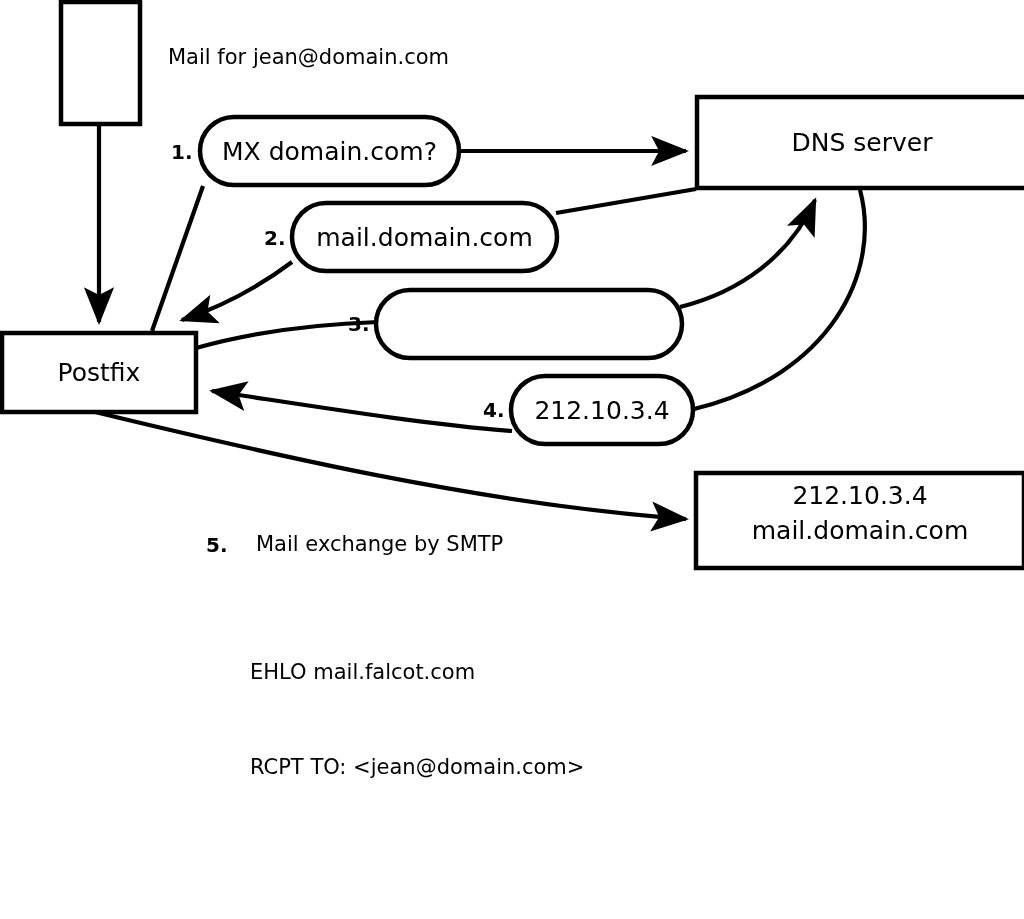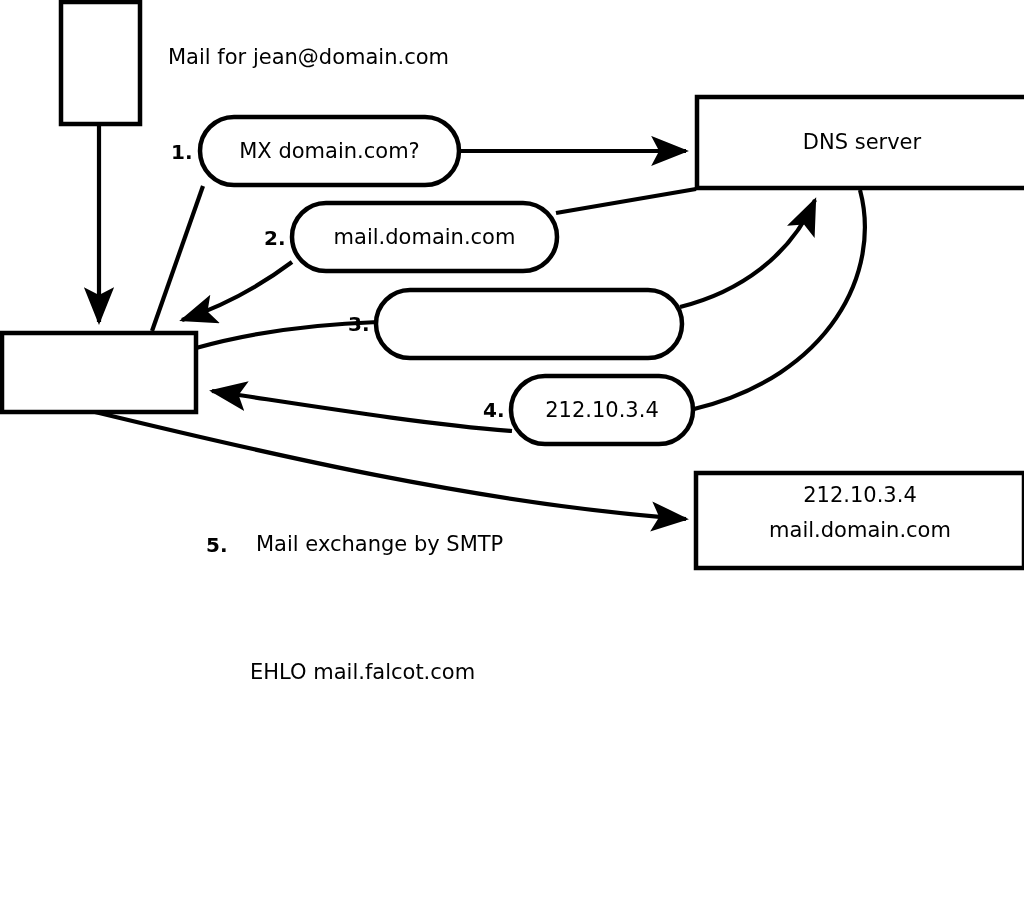--- a/index.html
+++ b/index.html
@@ -27,21 +27,21 @@
     position: absolute;
     left: 0;
     top: 0;
     width: 1024px;
     height: 919px;
     overflow: visible;
   }
   .node-label {
     position: absolute;
     text-align: center;
-    font-size: 21px;
+    font-size: 25px;
     line-height: 25px;
     color: #000;
     white-space: pre;
     pointer-events: none;
   }
   .step-num {
     position: absolute;
     font-size: 20px;
     font-weight: bold;
     color: #000;
@@ -109,40 +109,42 @@
 
     <rect x="292" y="203" width="265" height="68" rx="34" ry="34" fill="#ffffff" stroke="#000000" stroke-width="4.5"></rect>
 
     <rect x="376" y="290" width="306" height="68" rx="34" ry="34" fill="#ffffff" stroke="#000000" stroke-width="4.5"></rect>
 
     <rect x="511" y="376" width="182" height="68" rx="34" ry="34" fill="#ffffff" stroke="#000000" stroke-width="4.5"></rect>
   </svg>
 
   <div class="free-text" style="left:168px; top:45px;">Mail for jean@domain.com</div>
 
+  <div class="node-label" style="left:2px; top:360px; width:194px;">Postfix</div>
 
   <div class="node-label" style="left:697px; top:130px; width:330px;">DNS server</div>
 
   <div class="node-label" style="left:696px; top:483px; width:328px;">212.10.3.4</div>
   <div class="node-label" style="left:696px; top:518px; width:328px;">mail.domain.com</div>
 
   <div class="step-num" style="left:171px; top:140px;">1.</div>
   <div class="step-num" style="left:264px; top:226px;">2.</div>
   <div class="step-num" style="left:348px; top:312px;">3.</div>
   <div class="step-num" style="left:483px; top:398px;">4.</div>
 
   <div class="node-label" style="left:200px; top:139px; width:259px;">MX domain.com?</div>
   <div class="node-label" style="left:292px; top:225px; width:265px;">mail.domain.com</div>
   <div class="node-label" style="left:511px; top:398px; width:182px;">212.10.3.4</div>
 
   <div class="step-num" style="left:206px; top:533px;">5.</div>
   <div class="free-text" style="left:256px; top:532px;">Mail exchange by SMTP</div>
 
   <div class="proto-block" style="left:250px; top:594px;">
     <div>EHLO mail.falcot.com</div>
+    <div>RCPT TO: &lt;jean@domain.com&gt;</div>
     
     
     
     
     
     
     
   </div>
 
 </div>

